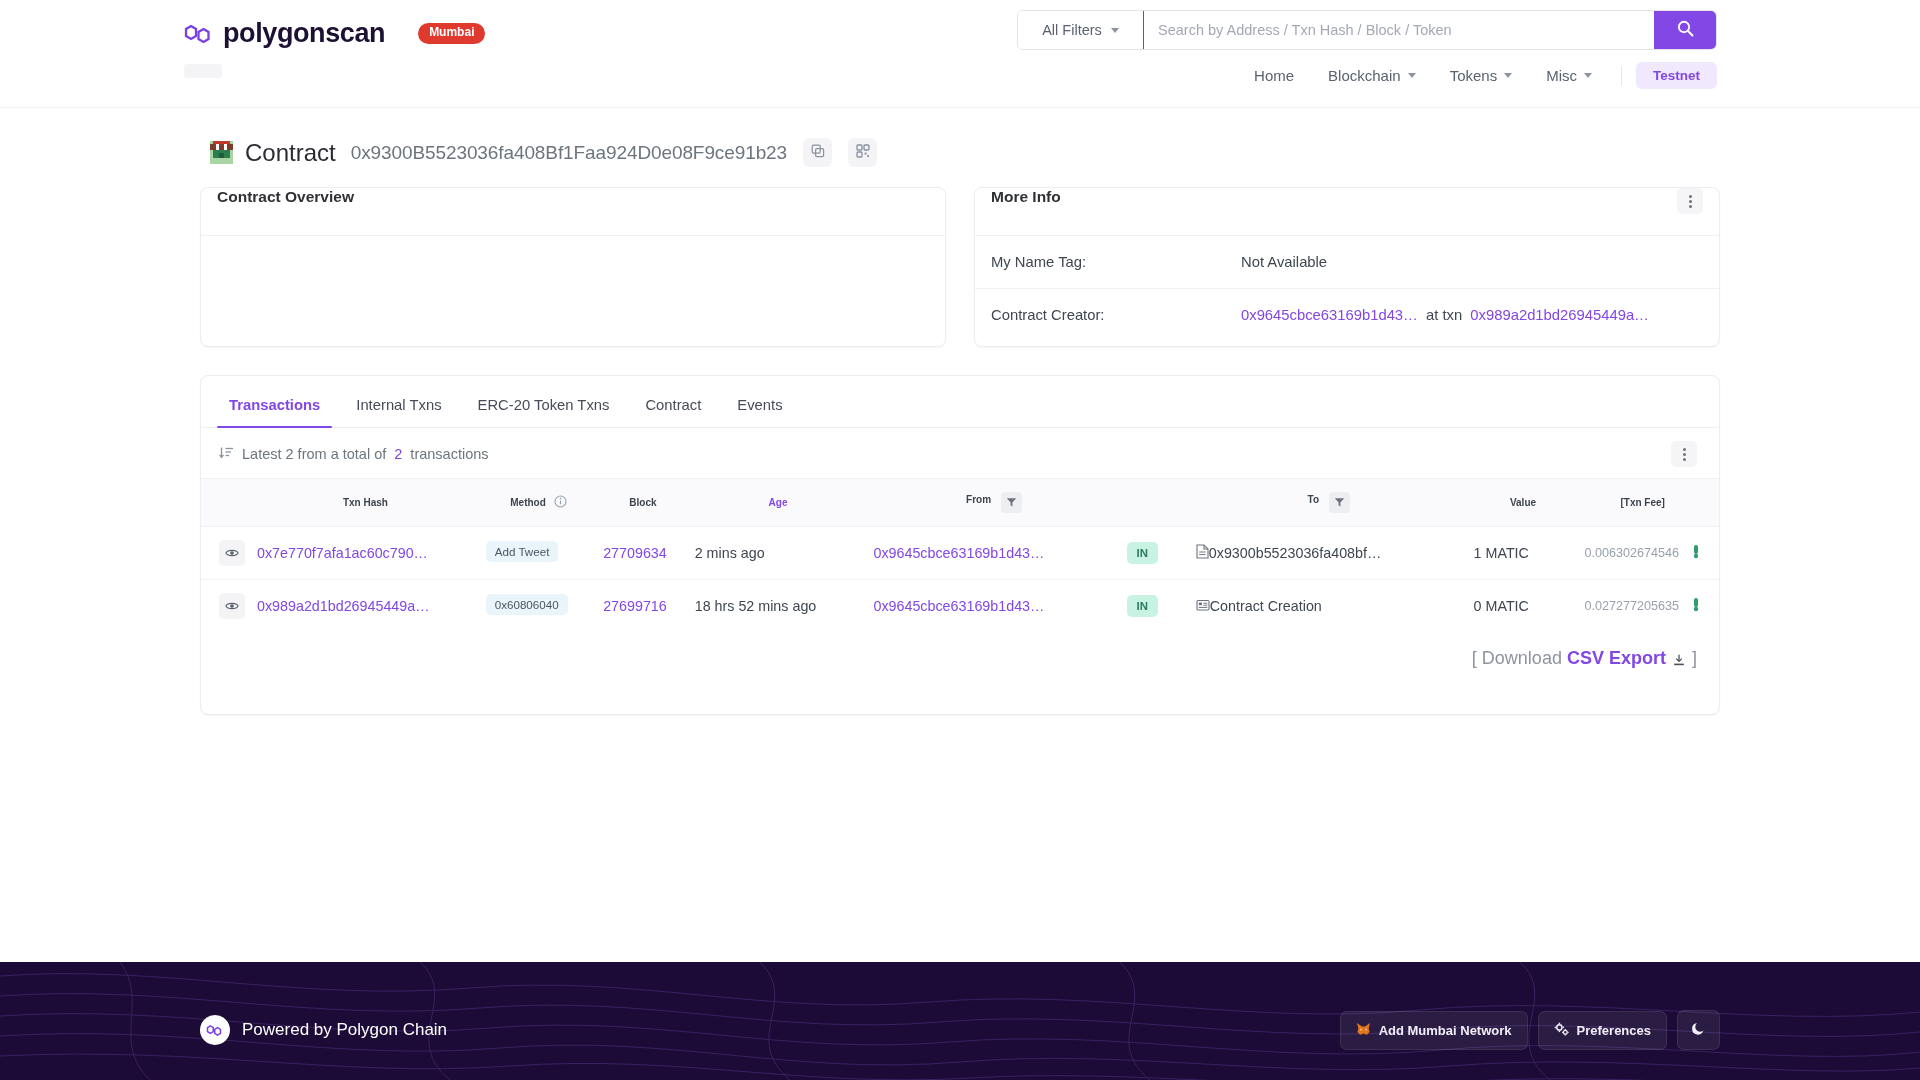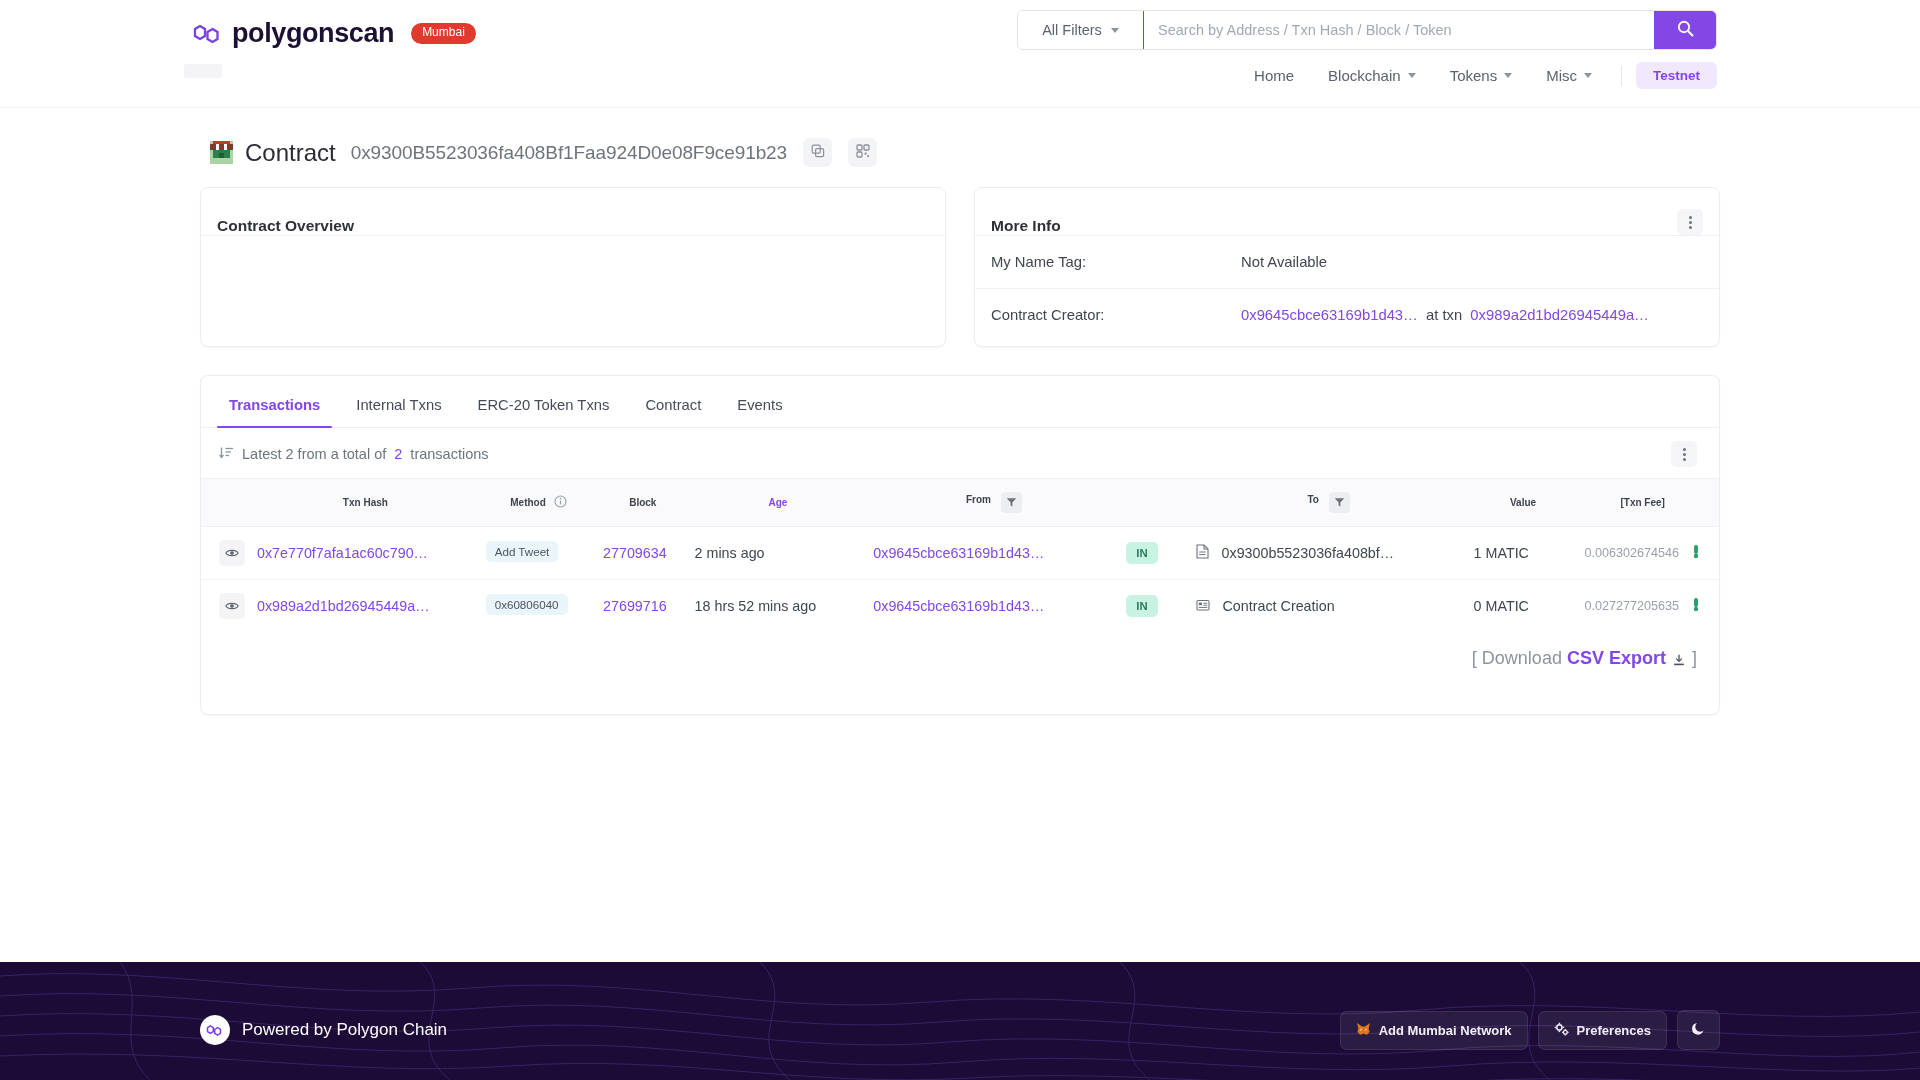--- a/index.html
+++ b/index.html
@@ -10,26 +10,26 @@
     color: #212529;
     overflow: hidden;
   }
   .page { width: 1920px; height: 1080px; position: relative; display: flex; flex-direction: column; }
 
   
   .header {
     height: 108px; background: #fff; position: relative; flex: 0 0 auto;
     border-bottom: 1px solid #f1f1f4;
   }
-  .logo-wrap { position: absolute; left: 193px; top: 18px; display: flex; align-items: center; gap: 9px; }
+  .logo-wrap { position: absolute; left: 184px; top: 18px; display: flex; align-items: center; gap: 9px; }
   .logo-mark { width: 30px; height: 26px; }
   .logo-text { font-size: 27px; font-weight: 700; color: #1c1033; letter-spacing: -0.4px; }
   .net-badge {
-    background: #e03a2f; color: #fff; font-size: 12px; font-weight: 400;
-    padding: 3px 11px 4px; border-radius: 11px; margin-left: 8px; line-height: 1.1;
+    background: #e03a2f; color: #fff; font-size: 12px; font-weight: 700;
+    padding: 3px 11px 4px; border-radius: 11px; margin-left: 24px; line-height: 1.1;
   }
   .logo-sub { position: absolute; left: 184px; top: 64px; width: 38px; height: 14px; background: #f4f4f7; border-radius: 3px; }
 
   .searchbar {
     position: absolute; left: 1017px; top: 10px; width: 700px; height: 40px;
     display: flex; border: 1px solid #e3e3ea; border-radius: 6px; overflow: hidden; background: #fff;
   }
   .filters-btn {
     width: 126px; display: flex; align-items: center; justify-content: center; gap: 9px;
     font-size: 14.5px; color: #5a6270; border-right: 1px solid #4d7c0f; background: #fff; cursor: pointer;
@@ -68,21 +68,21 @@
   }
 
   .cards-row { display: flex; gap: 28px; }
   .card {
     background: #fff; border: 1px solid #ececf1; border-radius: 8px;
     box-shadow: 0 1px 2px rgba(20,20,40,0.04);
   }
   .card-overview { width: 746px; height: 160px; }
   .card-moreinfo { width: 746px; height: 160px; }
   .card-head {
-    height: 48px; display: flex; align-items: flex-end; justify-content: space-between;
+    height: 48px; display: flex; align-items: flex-start; justify-content: space-between;
     padding: 0 16px; border-bottom: 1px solid #f0f0f4;
   }
   .card-title { font-size: 15.5px; font-weight: 700; color: #2f3136; }
   .kv-row { display: flex; align-items: center; padding: 0 16px; height: 52px; }
   .kv-row + .kv-row { border-top: 1px solid #f2f2f6; }
   .kv-key { width: 250px; font-size: 14.8px; color: #3f4650; }
   .kv-val { font-size: 14.8px; color: #3f4650; }
   .lnk { color: #8247e5; text-decoration: none; cursor: pointer; }
   .dots-btn {
     width: 26px; height: 26px; border-radius: 5px; background: #f5f5f8;
@@ -132,21 +132,21 @@
     display: flex; align-items: center; justify-content: center; cursor: pointer;
   }
   .method-badge {
     display: inline-block; background: #eaf4fb; color: #4a5560; font-size: 11.6px;
     padding: 4px 9px; border-radius: 5px; max-width: 104px; overflow: hidden; text-overflow: ellipsis;
   }
   .dir-badge {
     display: inline-block; background: #c8f3e2; color: #2b7a62; font-size: 11.4px; font-weight: 600;
     padding: 5px 10px; border-radius: 5px;
   }
-  .to-cell { display: flex; align-items: center; gap: 13px; }
+  .to-cell { display: flex; align-items: center; gap: 0; }
   .fee-cell { display: flex; align-items: center; gap: 12px; color: #9aa0ab; font-size: 12.6px; }
   .csv-row { text-align: right; padding: 16px 22px 0 0; font-size: 18px; color: #8e949f; }
   .csv-row b { color: #8247e5; font-weight: 700; cursor: pointer; }
 
   
   .footer {
     flex: 0 0 auto; height: 118px; position: relative; overflow: hidden;
     background: #1b0b36;
   }
   .footer-inner {

